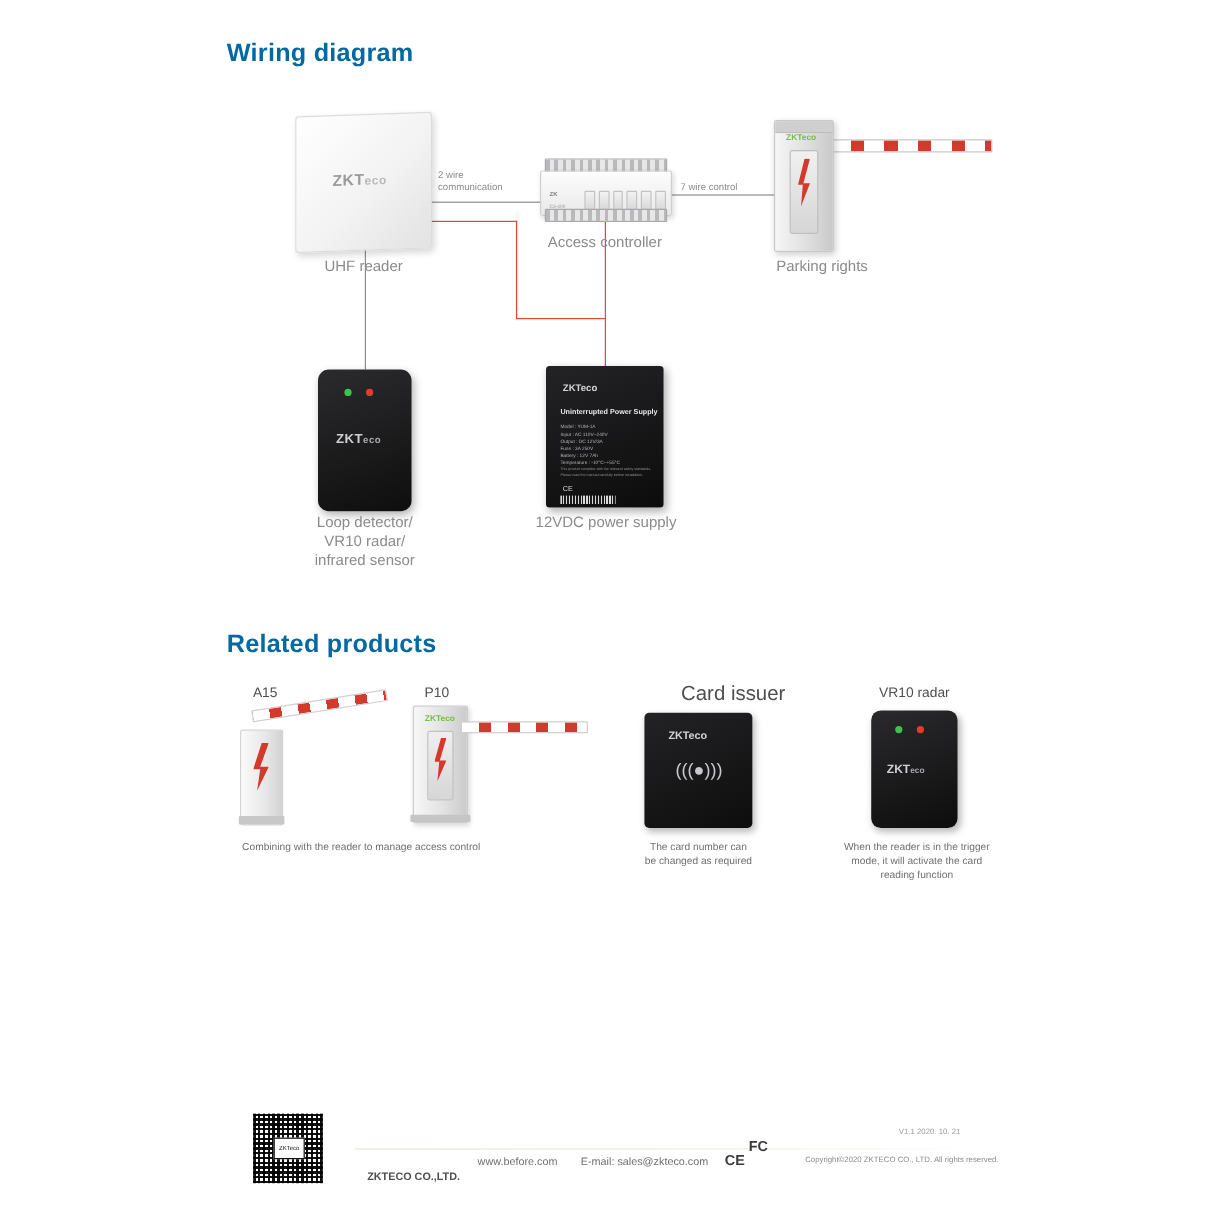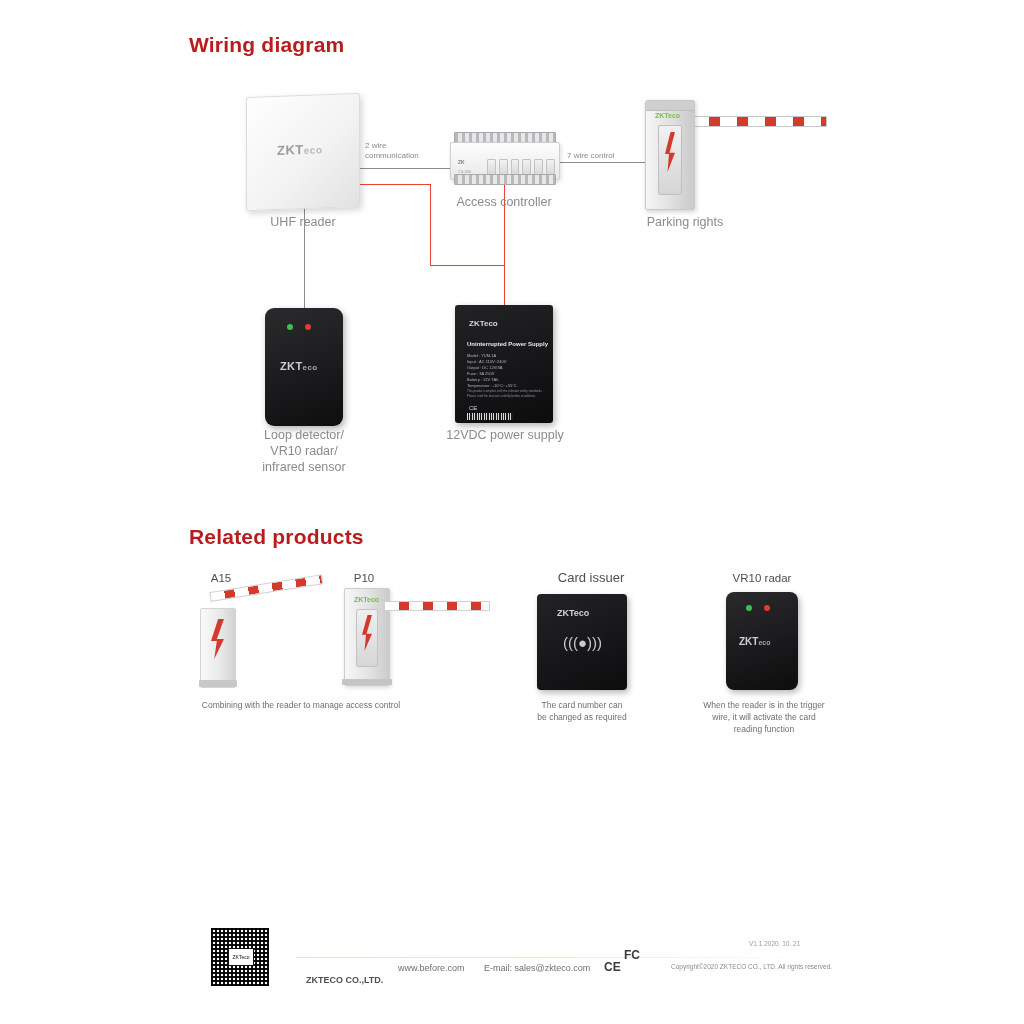--- a/index.html
+++ b/index.html
@@ -16,21 +16,21 @@
     overflow: hidden;
   }
   .page {
     position: absolute;
     inset: 0;
   }
 
   
   .section-title {
     position: absolute;
-    color: #b91c1c;
+    color: #0369a1;
     font-weight: bold;
     letter-spacing: .2px;
   }
   #wiring-title { left: 189px; top: 33px; font-size: 21px; }
   #related-title { left: 189px; top: 525px; font-size: 21px; }
 
   
   .abs { position: absolute; }
 
   .caption {
@@ -422,36 +422,36 @@
     <div class="column">
       <div class="zk">ZKTeco</div>
       <div class="window">
         <div class="stripe"></div>
       </div>
       <div class="base"></div>
     </div>
     <div class="arm"></div>
   </div>
 
-  <div class="caption" style="left:531px; top:570px; width:120px; font-size:13px; color:#4f4f51;">Card issuer</div>
+  <div class="caption" style="left:551px; top:570px; width:120px; font-size:17px; color:#4f4f51;">Card issuer</div>
   <div class="abs" id="card-issuer">
     <div class="logo">ZKTeco</div>
     <div class="wave">(((●)))</div>
   </div>
   <div class="small-caption" style="left: 512px; top: 699px; width: 140px; white-space: pre-line;" style2="">The card number can
 be changed as required</div>
 
   <div class="caption" style="left:704px; top:570px; width:116px; font-size:11.5px; color:#4f4f51;">VR10 radar</div>
   <div class="abs" id="vr10">
     <div class="led-green"></div>
     <div class="led-red"></div>
     <div class="logo">ZKT<span class="eco">eco</span></div>
   </div>
   <div class="small-caption" style="left: 690px; top: 699px; width: 148px; white-space: pre-line;">When the reader is in the trigger
-wire, it will activate the card
+mode, it will activate the card
 reading function</div>
 
   <div id="footer-rule"></div>
   <div id="qr">
     <div class="qr-center">ZKTeco</div>
   </div>
   <div class="footer-text" id="footer-company">ZKTECO CO.,LTD.</div>
   <div class="footer-text" id="footer-web">www.before.com</div>
   <div class="footer-text" id="footer-mail">E-mail: sales@zkteco.com</div>
   <div class="footer-text" id="footer-ce">CE</div>

